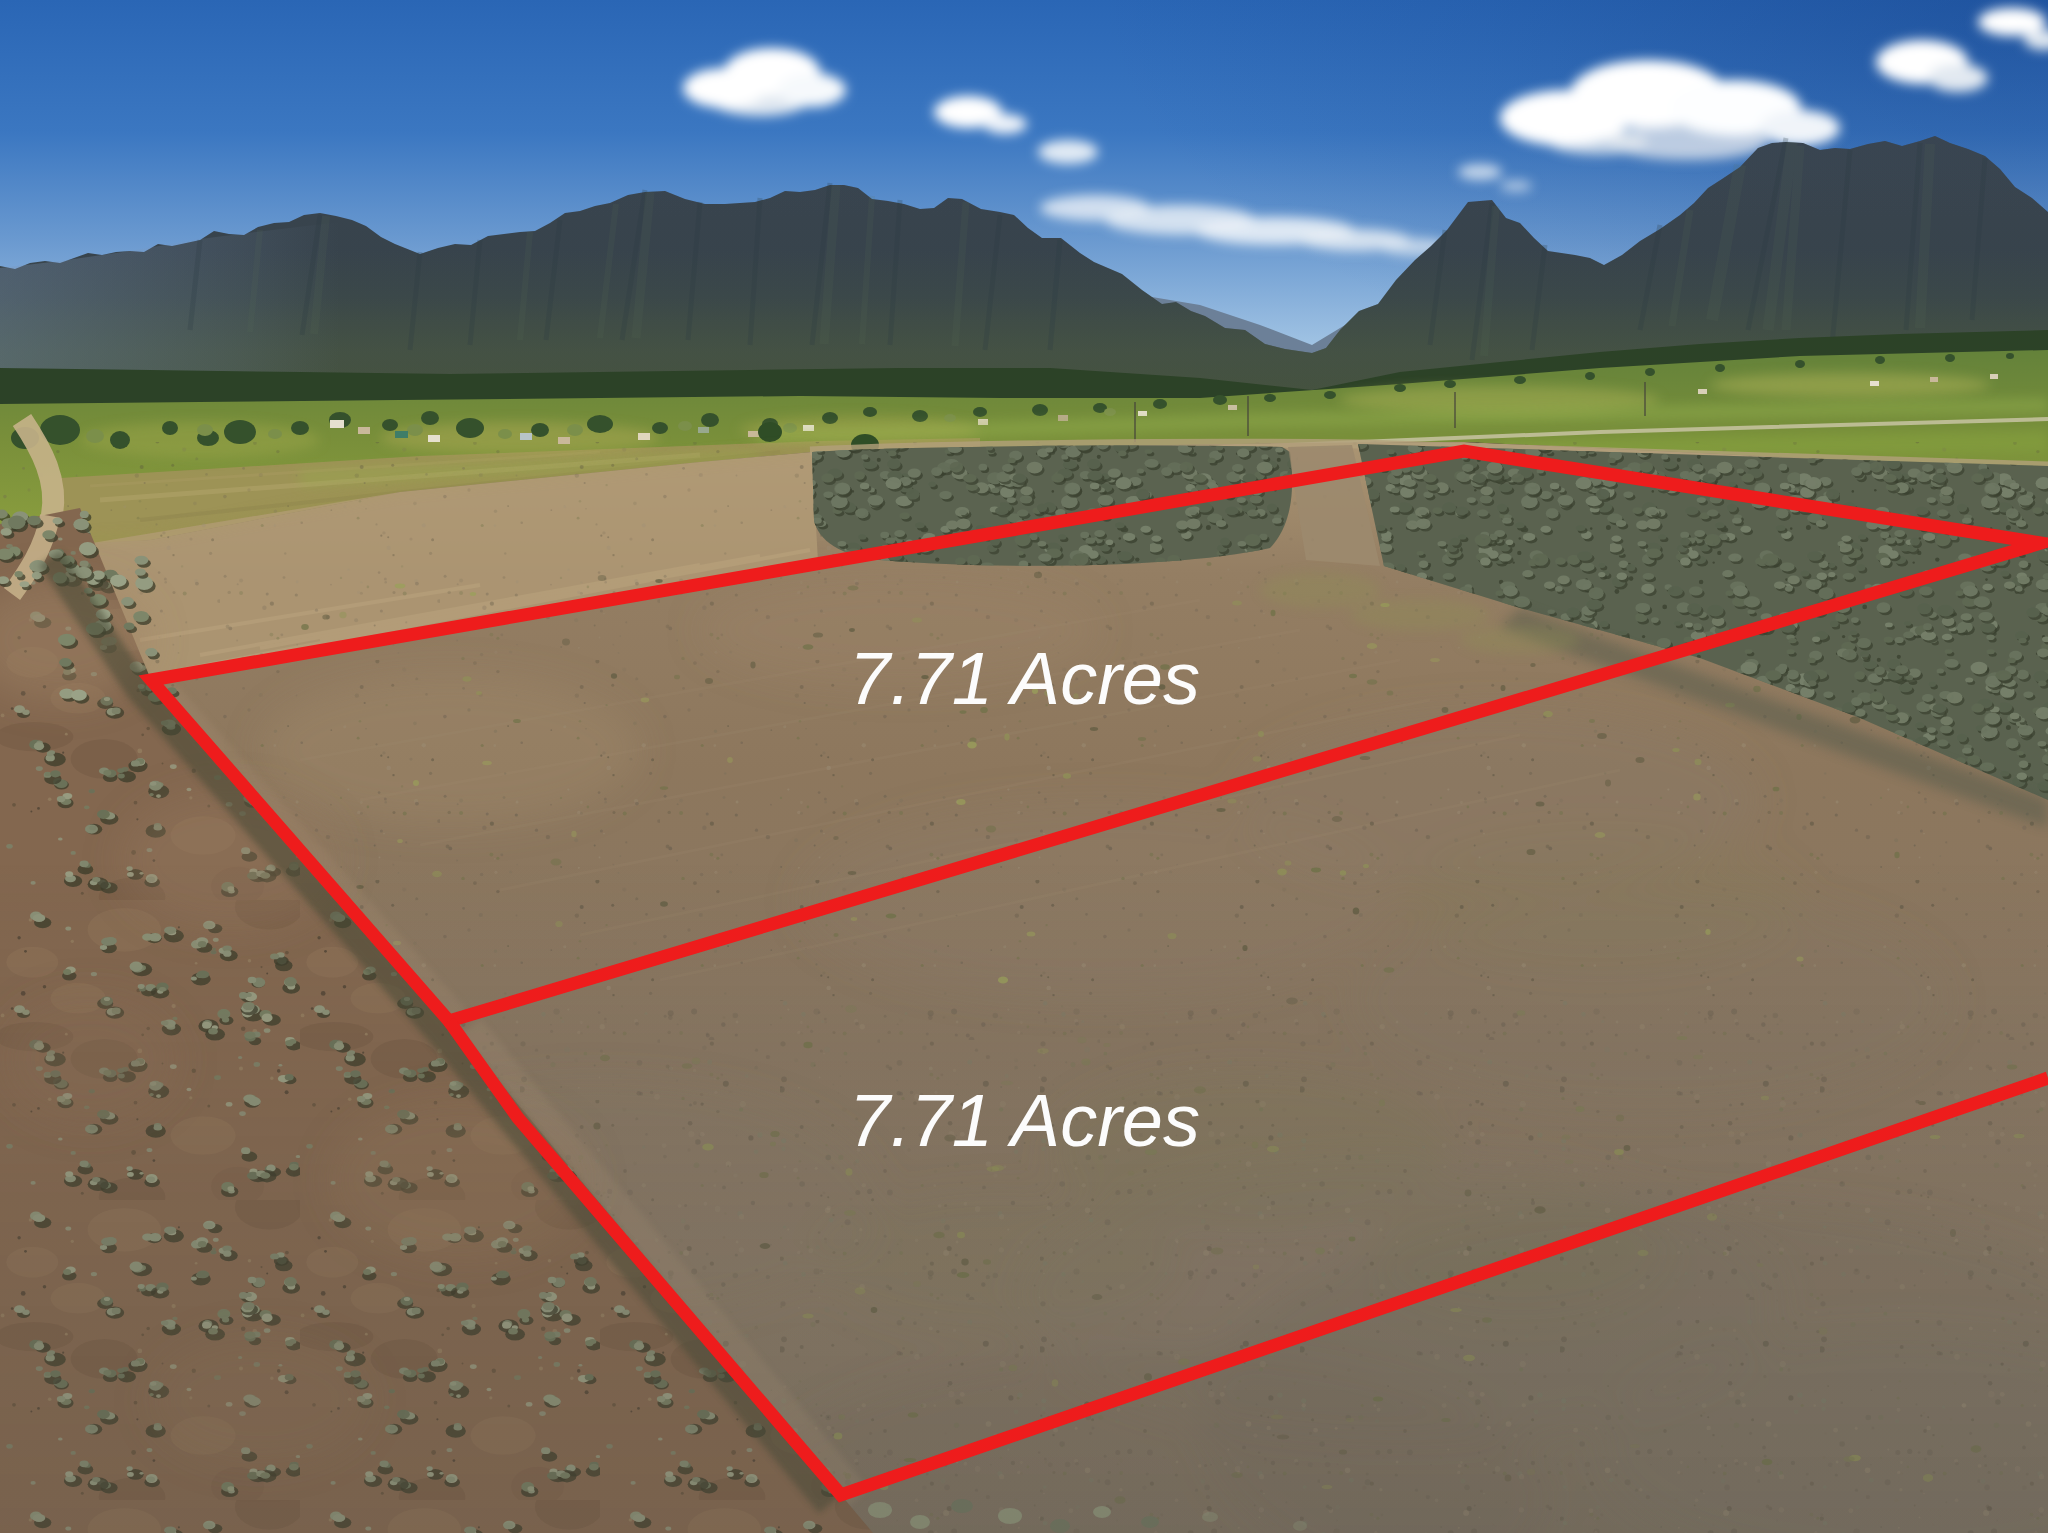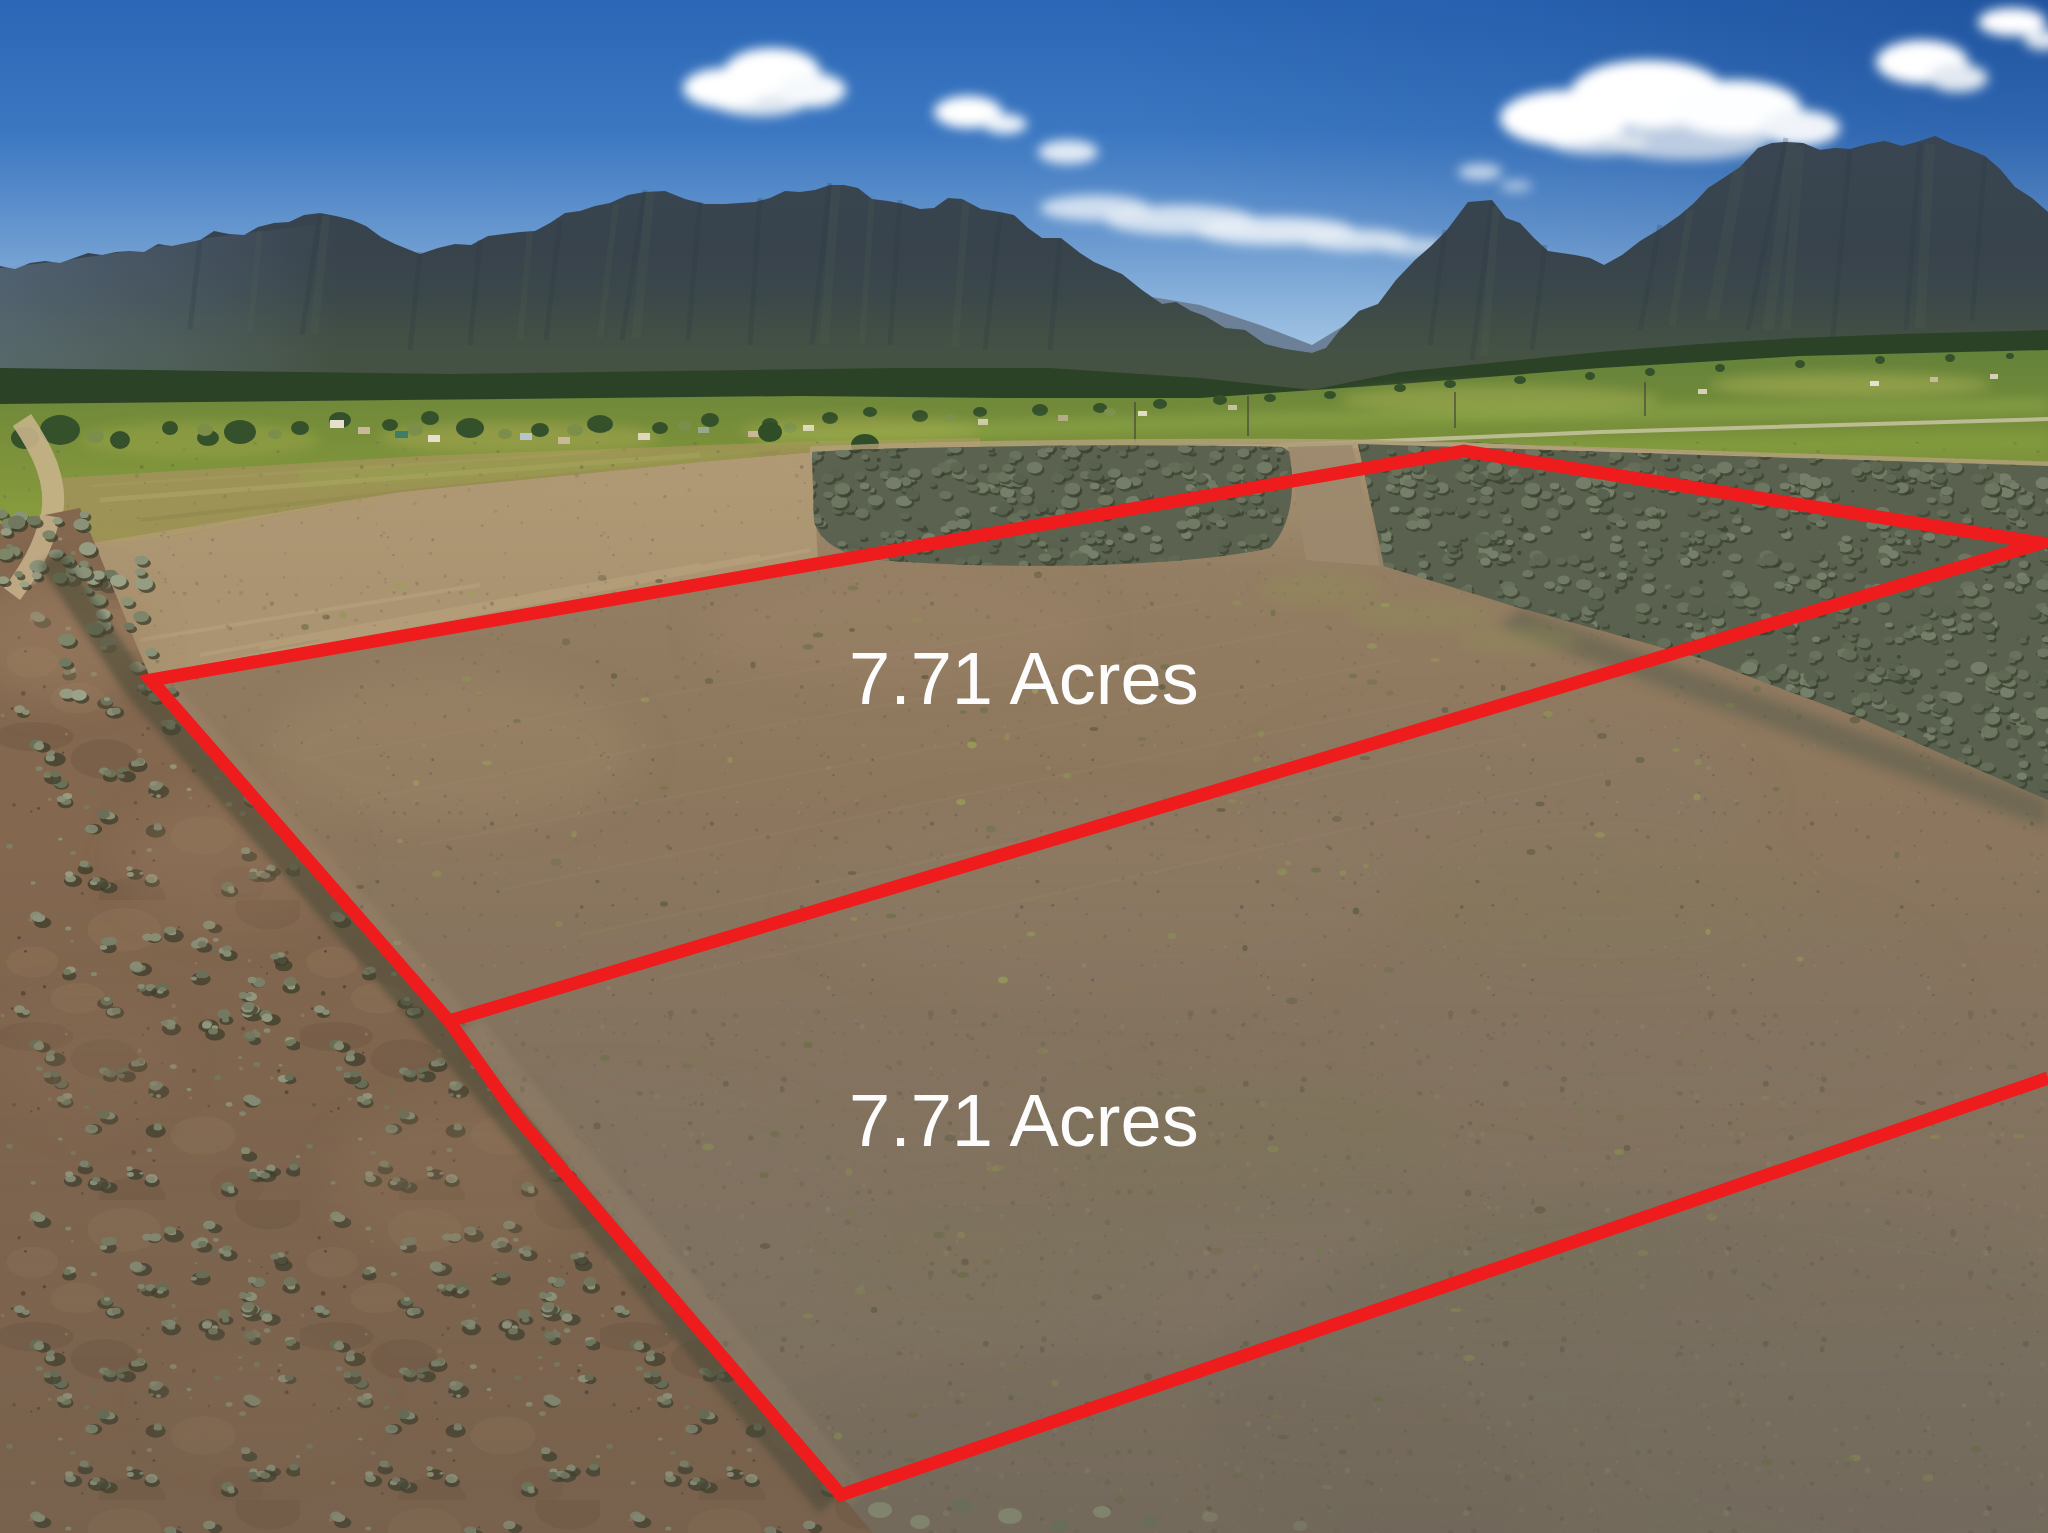--- a/index.html
+++ b/index.html
@@ -1,16 +1,16 @@
 <!DOCTYPE html>
 <html><head>
 <meta charset="utf-8">
 <style>
 html,body{margin:0;padding:0;background:#000;}
-#stage{position:relative;width:2048px;height:1533px;overflow:hidden;font-family:"Liberation Sans",sans-serif;}
+#stage{position:relative;width:2048px;height:1533px;overflow:hidden;font-family:"Liberation Sans",sans-serif;font-style:italic;}
 svg{display:block}
 </style>
 </head>
 <body>
 <div id="stage">
 <svg width="2048" height="1533" viewBox="0 0 2048 1533">
 <defs>
 <linearGradient id="sky" x1="0" y1="0" x2="0" y2="1">
 <stop offset="0" stop-color="#2a66b5"></stop>
 <stop offset="0.3" stop-color="#3b77c1"></stop>

